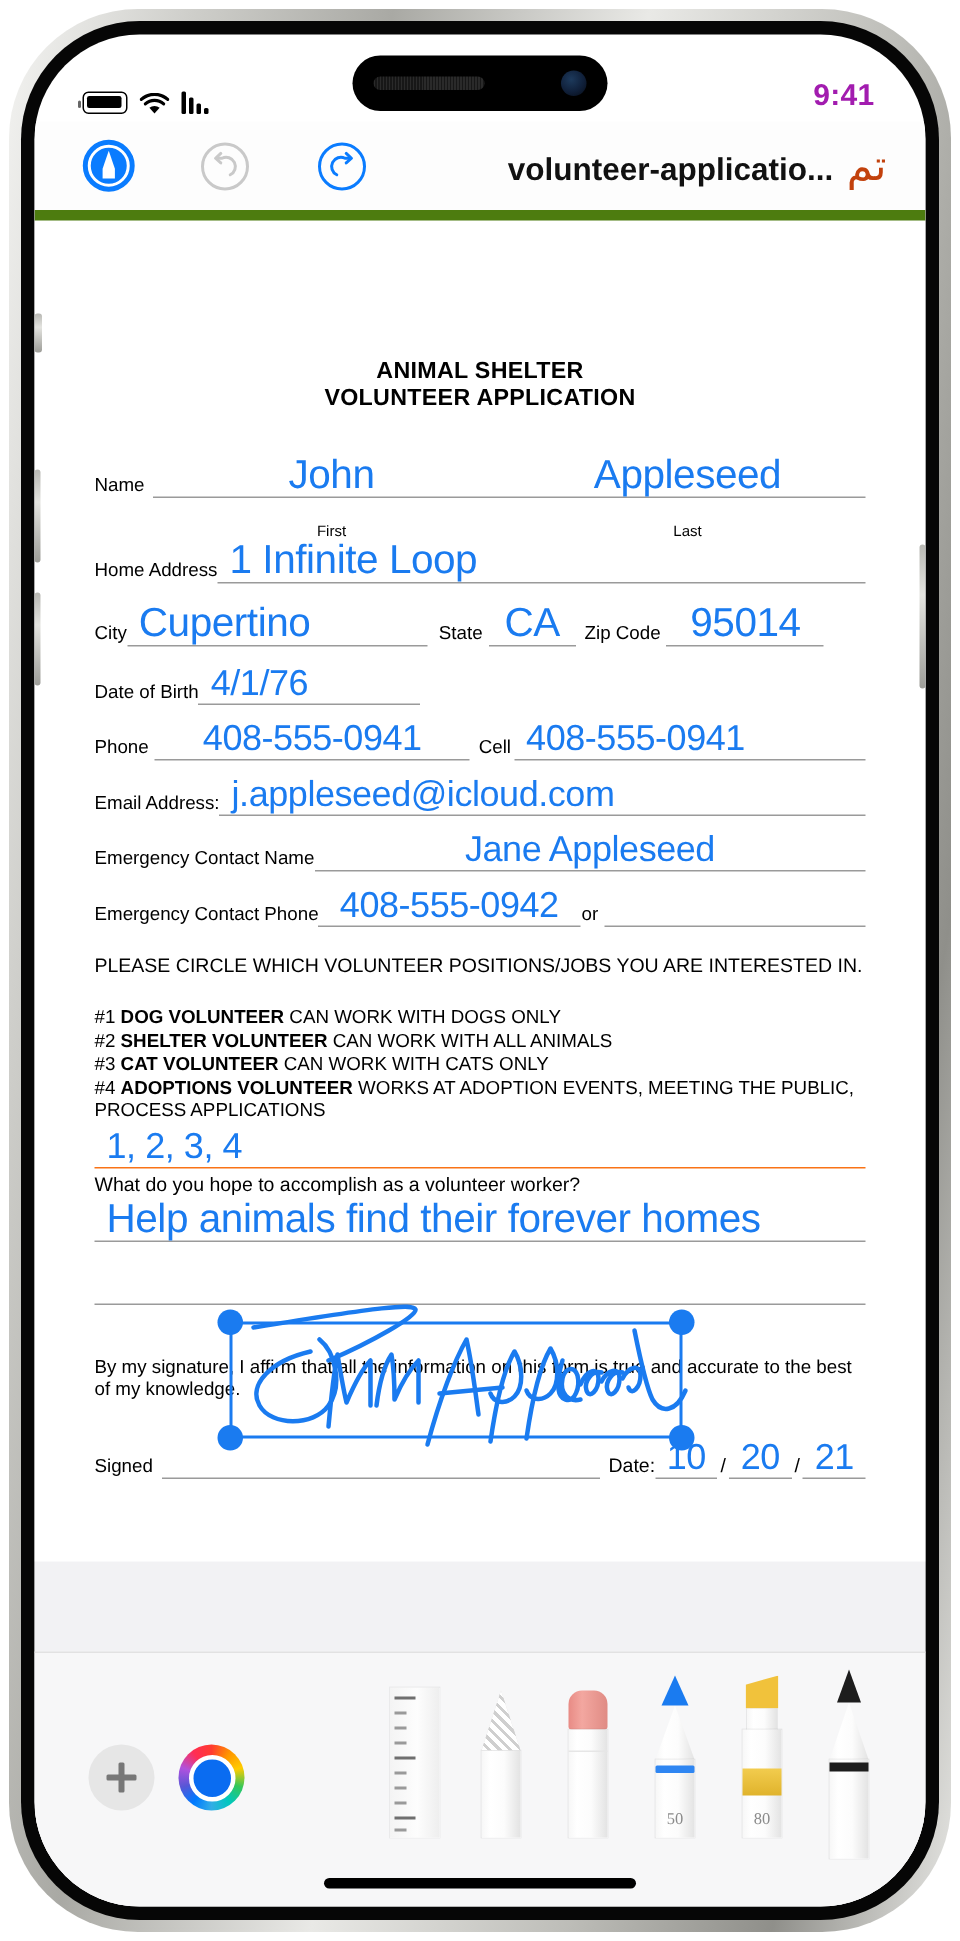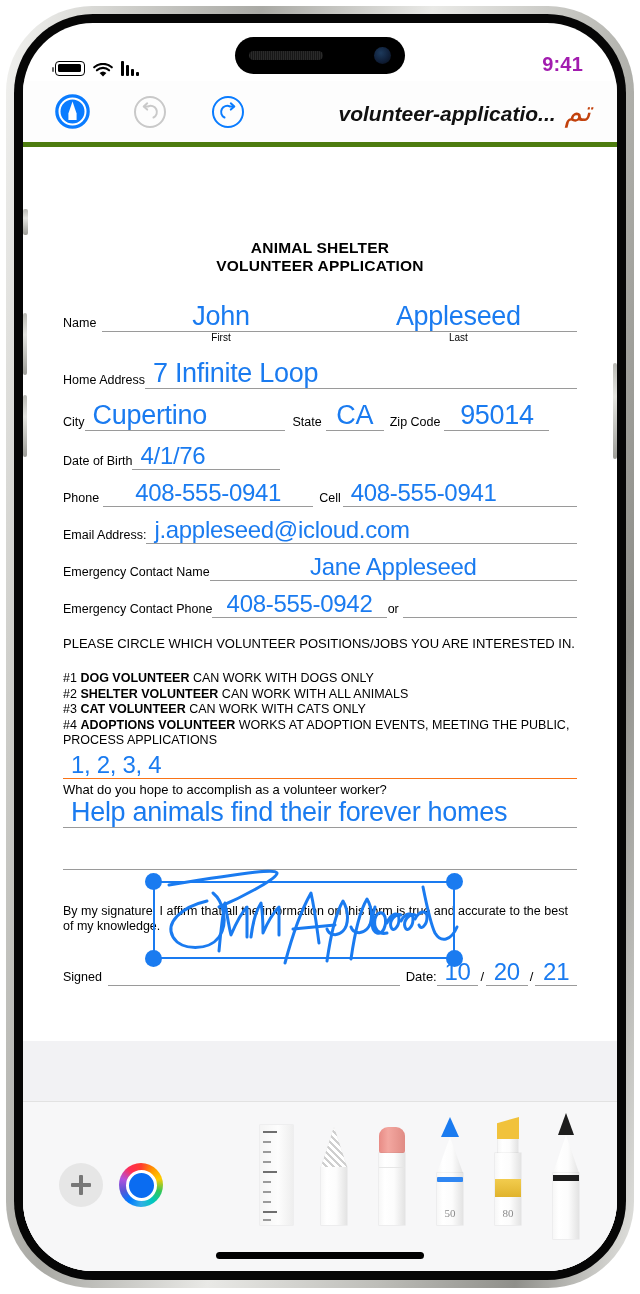--- a/index.html
+++ b/index.html
@@ -78,23 +78,22 @@
   .signal-ico i:nth-child(3){height:7px}
   .signal-ico i:nth-child(4){height:4px}
   #status-time { letter-spacing: 0.2px; font-size: 20px; }
 
   
   #nav-bar {
     position: absolute; top: 58px; left: 0; right: 0; height: 66px;
     background: #fdfdfd;
     display: flex; align-items: center; gap: 0;
     padding: 0 26px 0 26px;
-    border-bottom: 5px solid #4d7c0f;
+    border-bottom: 7px solid #4d7c0f;
     z-index: 4;
-    font-style: italic;
   }
   .nav-btn { width: 46px; height: 46px; display:flex; align-items:center; justify-content:center; }
   #nav-title-wrap { flex: 1; display: flex; align-items: baseline; justify-content: flex-end; gap: 9px; padding-left: 14px; }
   #nav-title { font-size: 21px; font-weight: bold; color: #111; white-space: nowrap; }
   #done-btn { font-size: 28px; color: #c2410c; }
 
   
   #doc-scroll {
     position: absolute; top: 124px; left: 0; right: 0; bottom: 0;
     background: #f2f2f4;
@@ -108,21 +107,21 @@
     color: #000;
   }
   #doc-title { text-align: center; font-weight: bold; font-size: 15.5px; line-height: 18px; letter-spacing: .2px;}
 
   .lbl { font-size: 12.5px; white-space: nowrap; }
   .val { color: #1a7bf0; font-size: 27px; line-height: 1; font-weight: 400; letter-spacing: -0.3px; }
   .val.sm { font-size: 24px; }
   .row { display: flex; align-items: flex-end; }
   .fill { flex: 1; border-bottom: 1px solid #9a9a9a; position: relative; display:flex; align-items:flex-end; justify-content:center; padding-bottom:1px; }
   .fill.left { justify-content: flex-start; padding-left: 8px; }
-  .sublbl { position: absolute; left: 0; right: 0; top: 100%; text-align: center; font-size: 10px; padding-top: 1px;}
+  .sublbl { position: absolute; left: 0; right: 0; top: 100%; text-align: center; font-size: 10px; padding-top: 18px;}
 
   #r-name { margin-top: 28px; }
   #r-name .lbl { padding-right: 6px; padding-bottom: 2px;}
   #r-home { margin-top: 28px; }
   #r-city { margin-top: 13px; }
   #r-dob  { margin-top: 13px; }
   #r-phone{ margin-top: 11px; }
   #r-email{ margin-top: 11px; }
   #r-ecn  { margin-top: 11px; }
   #r-ecp  { margin-top: 11px; }
@@ -302,21 +301,21 @@
             </span>
             <span class="fill">
               <span class="val">Appleseed</span>
               <span class="sublbl">Last</span>
             </span>
           </div>
 
           <div class="row" id="r-home">
             <span class="lbl lbl-b">Home Address</span>
             <span class="fill left">
-              <span class="val">7 Infinite Loop</span>
+              <span class="val">1 Infinite Loop</span>
             </span>
           </div>
 
           <div class="row" id="r-city">
             <span class="lbl lbl-b">City</span>
             <span class="fill left" style="max-width:200px">
               <span class="val">Cupertino</span>
             </span>
             <span class="lbl lbl-b" style="padding:0 4px 2px 8px">State</span>
             <span class="fill" style="max-width:58px">

